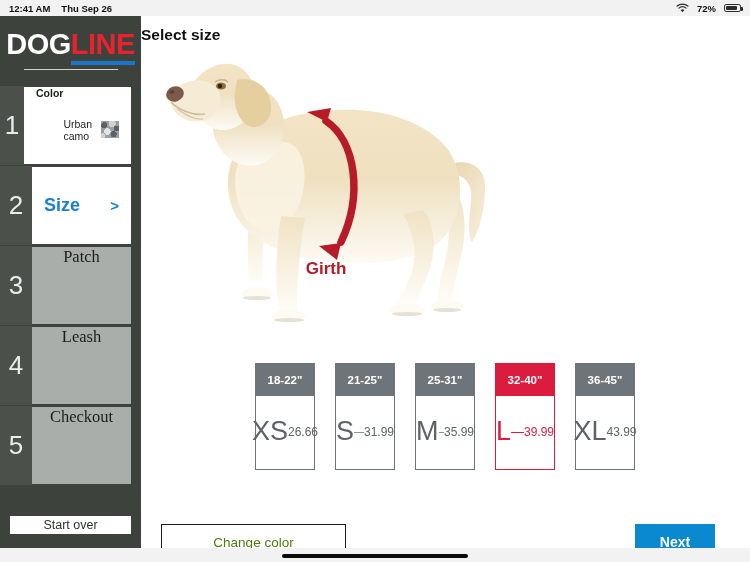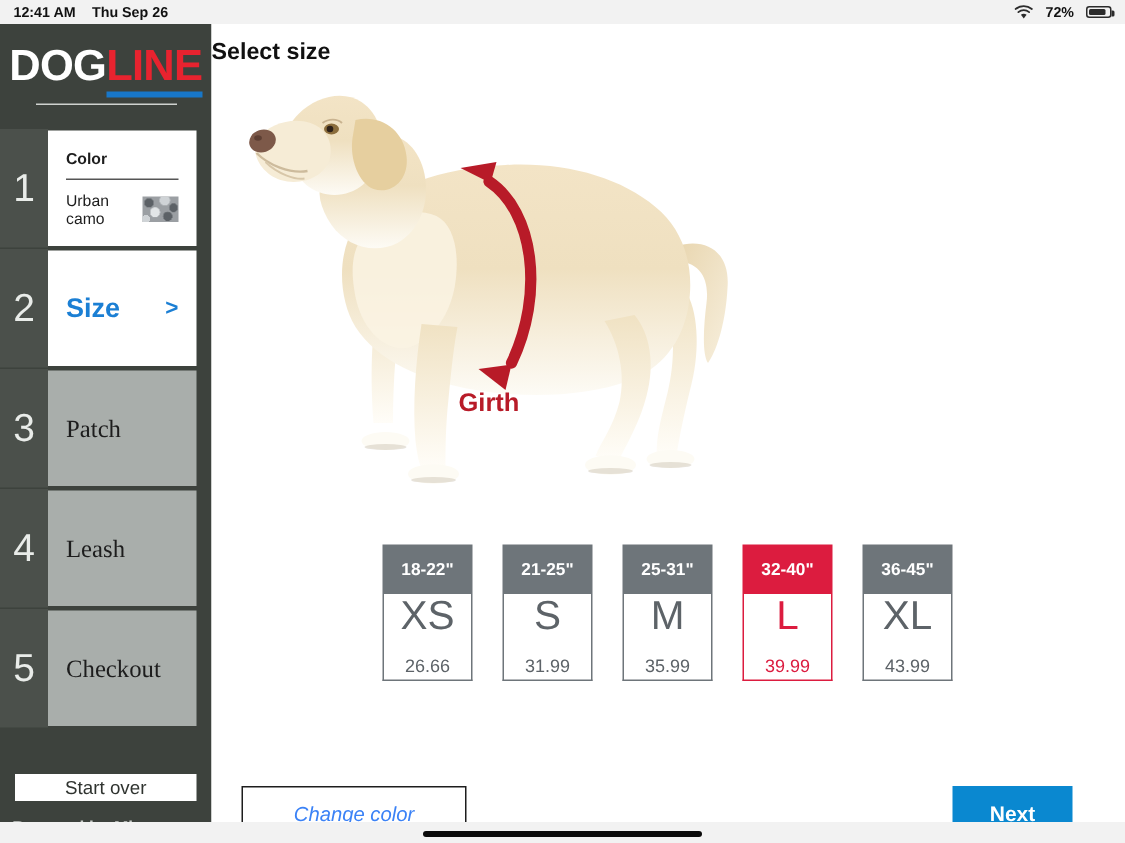--- a/index.html
+++ b/index.html
@@ -47,21 +47,21 @@
   .steps { margin-top: 16px; }
   .step {
     position: relative; display: flex; align-items: stretch;
     height: 79px; margin-bottom: 1px;
   }
   .step-num {
     width: 32px; background: #4b504b; color: #e9ece9;
     font-size: 26px; display: flex; align-items: center; justify-content: center;
     font-weight: normal;
   }
-  .step-body { flex: 1; margin: 1px 10px 1px 0; display: flex; flex-direction: column; justify-content: center; padding: 0 12px; }
+  .step-body { flex: 1; margin: 1px 10px 1px 0; display: flex; flex-direction: row; justify-content: center; padding: 0 12px; }
   .step-body.done { background: #ffffff; }
   .step-body.active { background: #ffffff; flex-direction: row; align-items: center; }
   .step-body.todo { background: #a9aeab; font-family: Liberation Serif, serif; }
 
   .step-label { font-size: 16.5px; color: #1d1d1d; }
   .step-label.active-label { color: #1b7fd4; font-weight: bold; font-size: 18px; text-align: center; }
   .chev { margin-left: auto; color: #1b7fd4; font-weight: bold; font-size: 15px; }
 
   .color-title { font-size: 10.5px; font-weight: bold; color: #1d1d1d; margin-bottom: 7px; }
   .color-rule { height: 1px; background: #555; width: 100%; }
@@ -101,37 +101,37 @@
 
   
   .sizes { position: absolute; left: 114px; top: 347px; display: flex; gap: 20px; }
   .size-card { width: 60px; cursor: pointer; }
   .size-head {
     height: 33px; background: #6e757a; color: #fff;
     font-size: 11.5px; font-weight: bold;
     display: flex; align-items: center; justify-content: center;
   }
   .size-body {
-    height: 58px; border: 1px solid #6e757a; border-top: none;
-    background: #fff; display: flex; flex-direction: column;
+    height: 74px; border: 1px solid #6e757a; border-top: none;
+    background: #fff; display: flex; flex-direction: row;
     align-items: center; justify-content: center; padding: 4px 0 6px;
   }
   .size-code { font-size: 27px; color: #5d6368; line-height: 1; font-weight: normal; }
   .size-rule { width: 38px; height: 1px; background: #8e9399; margin: 7px 0 6px; }
   .size-price { font-size: 12px; color: #5d6368; }
 
   .size-card.selected .size-head { background: #dc1c3f; }
   .size-card.selected .size-body { border-color: #dc1c3f; }
   .size-card.selected .size-code,
   .size-card.selected .size-price { color: #dc1c3f; }
   .size-card.selected .size-rule { background: #dc1c3f; }
   .btn-change {
-    position: absolute; left: 20px; top: 508px; width: 150px; height: 36px;
-    border: 1.5px solid #1d1d1d; background: #fff; color: #3b82f6;
-    font-size: 13.5px; display: flex; align-items: center; justify-content: center; font-style: italic;
+    position: absolute; left: 20px; top: 508px; width: 185px; height: 36px;
+    border: 1.5px solid #1d1d1d; background: #fff; color: #4d7c0f;
+    font-size: 13.5px; display: flex; align-items: center; justify-content: center;
   }
   .btn-next {
     position: absolute; left: 494px; top: 508px; width: 80px; height: 36px;
     background: #0a88d0; color: #fff; font-size: 14px; font-weight: bold;
     display: flex; align-items: center; justify-content: center;
   }
   .homebar {
     position: absolute; left: 0; bottom: 0; width: 750px; height: 14px;
     background: #f2f2f2;
   }

